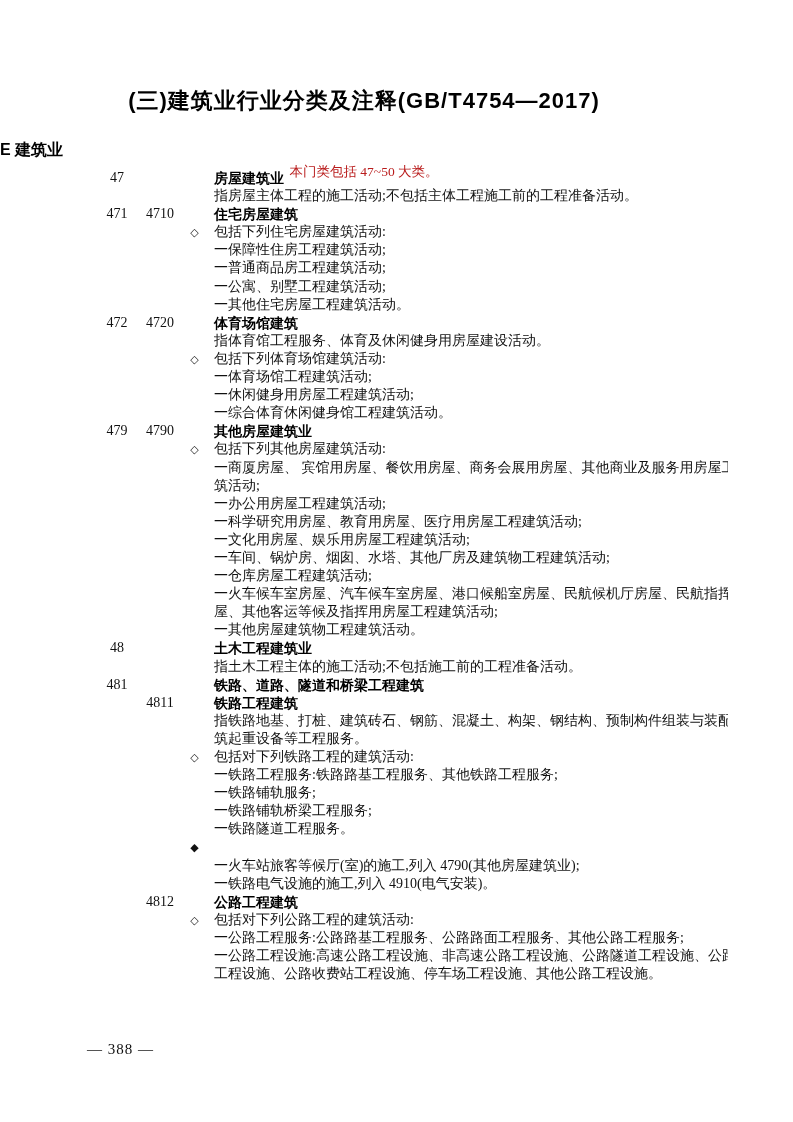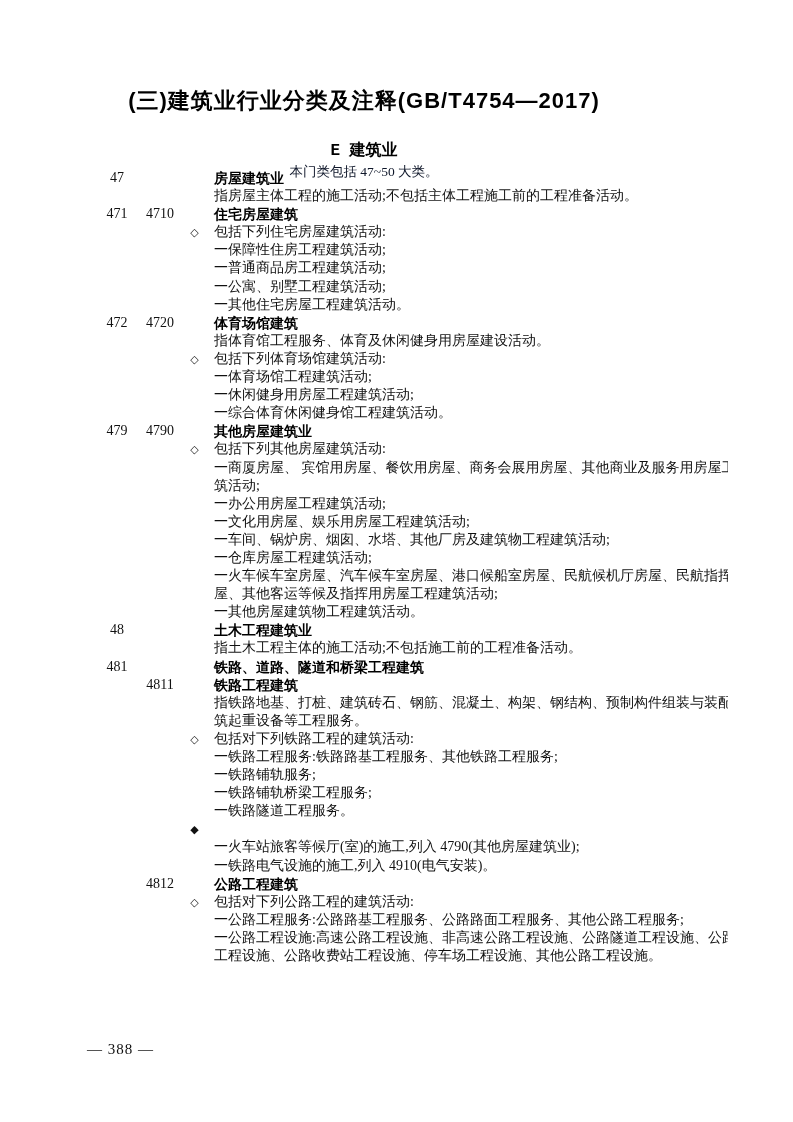--- a/index.html
+++ b/index.html
@@ -17,31 +17,30 @@
     margin:0;
     text-align:center;
     font-family:"Liberation Sans","DejaVu Sans",sans-serif;
     font-weight:bold;
     font-size:22px;
     letter-spacing:1px;
     color:#000;
   }
   .sec-head{
     position:absolute;top:140px;left:0;width:100%;
-    text-align:center;
-    font-family:Liberation Mono, monospace;
+    font-family:Liberation Sans, sans-serif;
     font-weight:bold;
     font-size:16px;
     color:#000;
   }
   .sec-note{
     position:absolute;top:163px;left:0;width:100%;
     text-align:center;
     font-size:13.5px;
-    color:#0f172a;
+    color:#b91c1c;
   }
   .rows{
     position:absolute;top:169px;left:0;width:100%;margin-left:27px;
   }
   .row{display:flex;align-items:flex-start;}
   .c1{
     flex:none;width:56px;margin-left:62px;
     text-align:center;
     font-size:14px;line-height:18.1px;
   }
@@ -187,20 +186,26 @@
       <div class="row">
         <span class="c1"></span>
         <span class="c2"></span>
         <span class="sym"></span>
         <span class="txt">一办公用房屋工程建筑活动;</span>
       </div>
       <div class="row">
         <span class="c1"></span>
         <span class="c2"></span>
         <span class="sym"></span>
+        <span class="txt">一科学研究用房屋、教育用房屋、医疗用房屋工程建筑活动;</span>
+      </div>
+      <div class="row">
+        <span class="c1"></span>
+        <span class="c2"></span>
+        <span class="sym"></span>
         <span class="txt">一文化用房屋、娱乐用房屋工程建筑活动;</span>
       </div>
       <div class="row">
         <span class="c1"></span>
         <span class="c2"></span>
         <span class="sym"></span>
         <span class="txt">一车间、锅炉房、烟囱、水塔、其他厂房及建筑物工程建筑活动;</span>
       </div>
       <div class="row">
         <span class="c1"></span>

